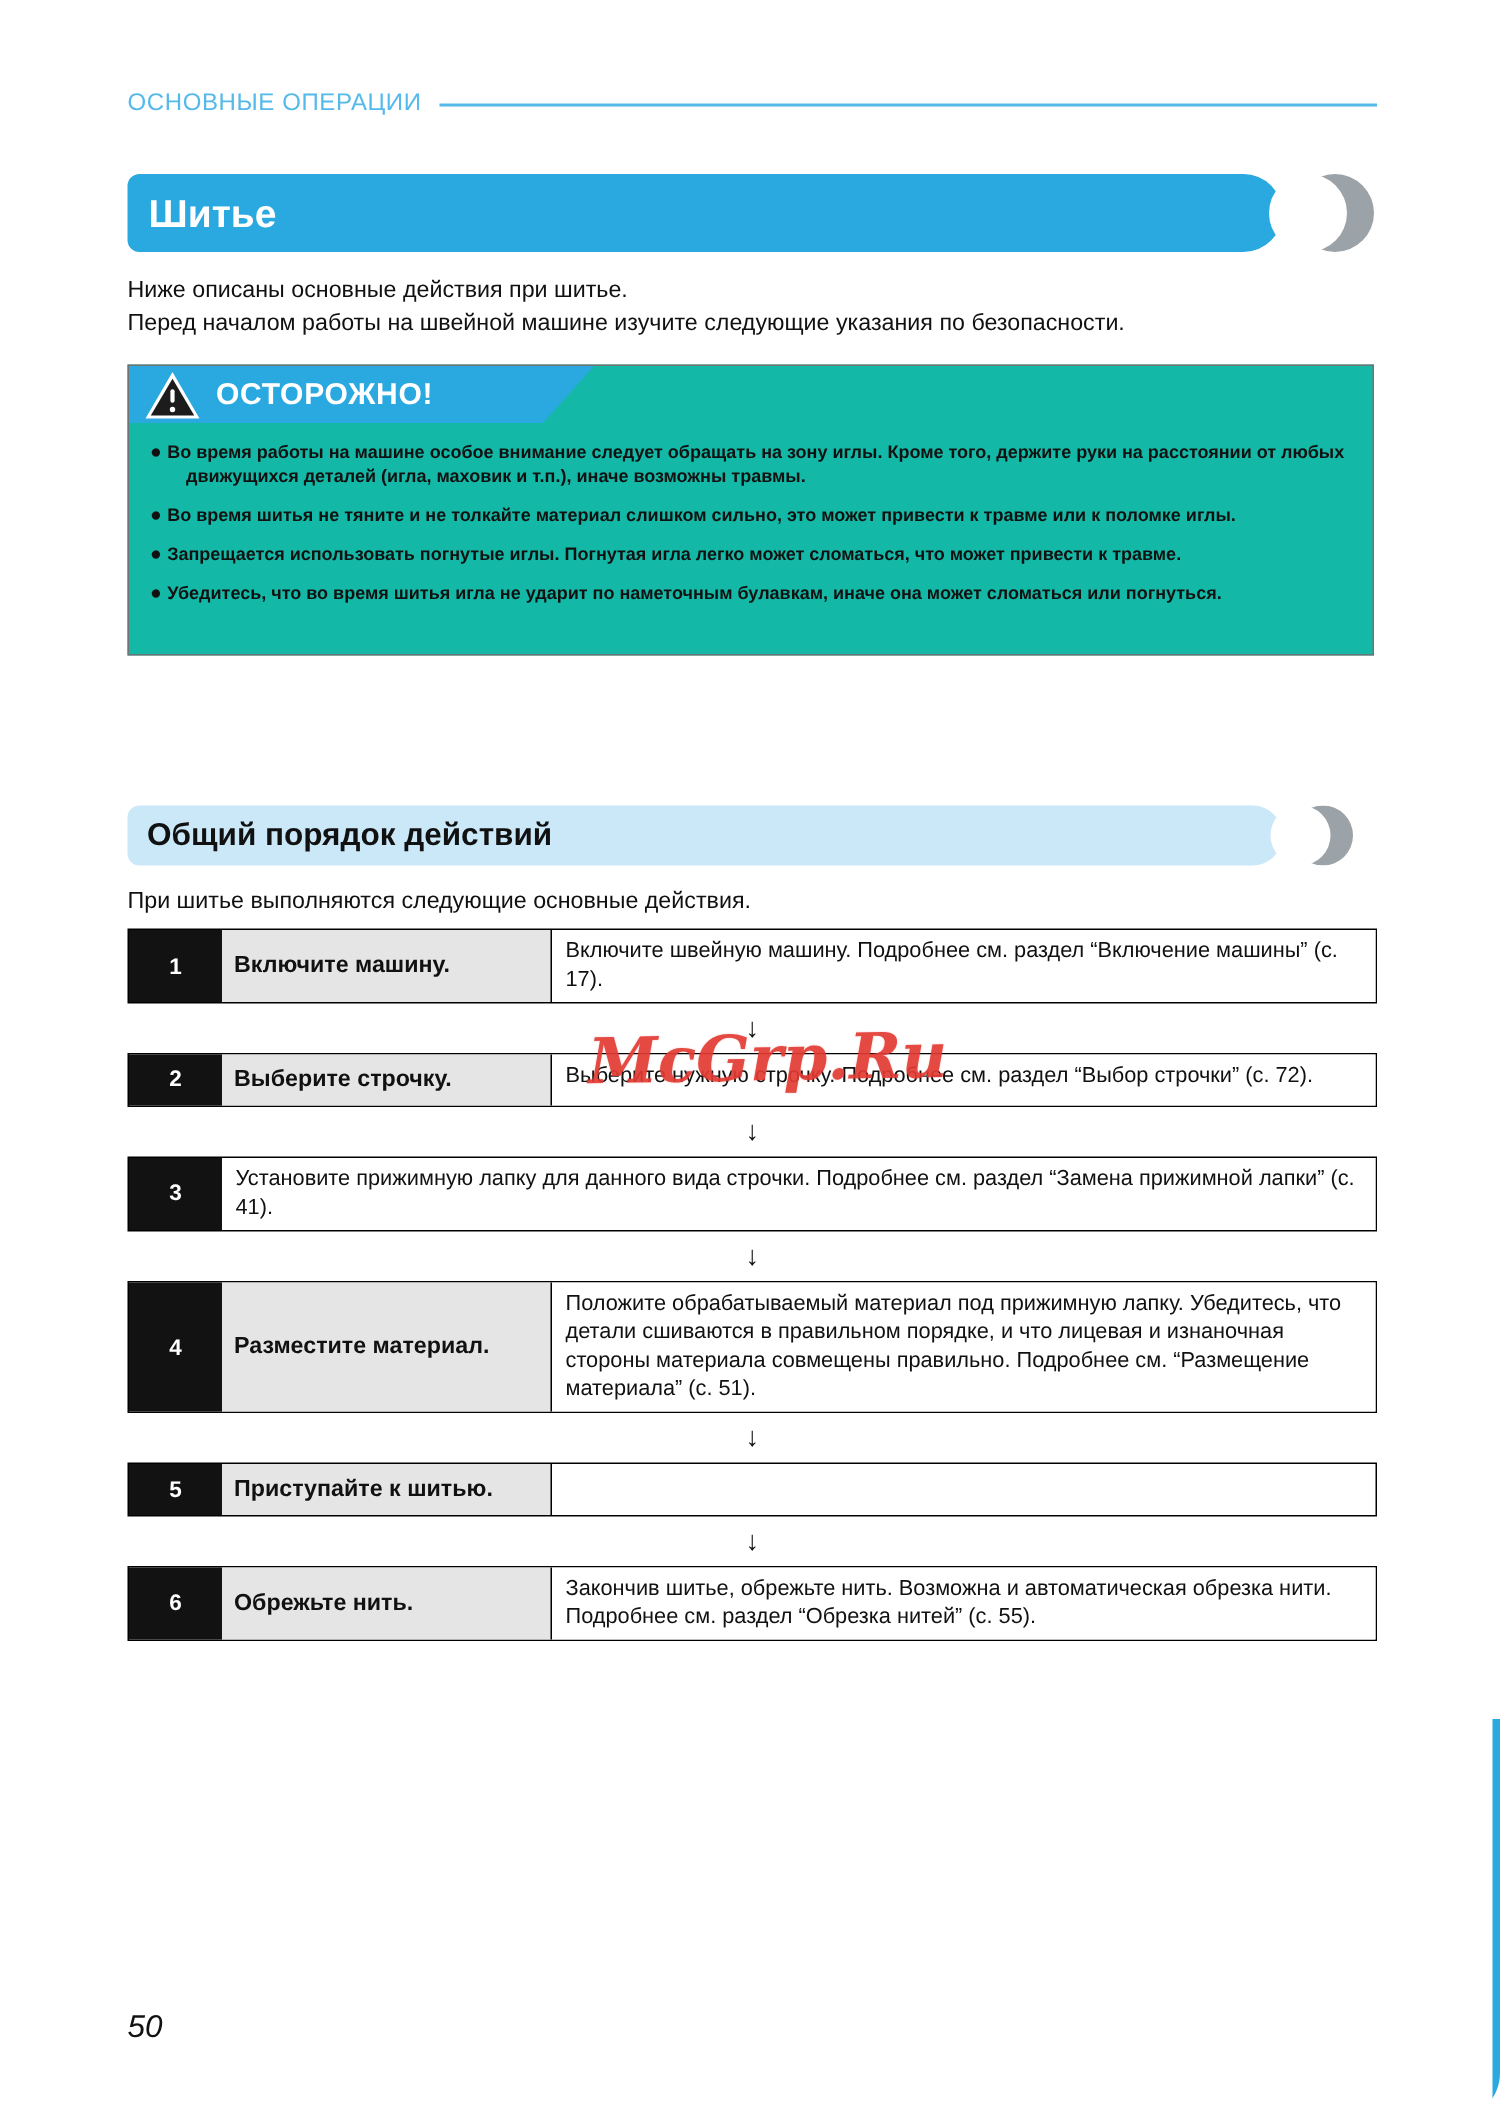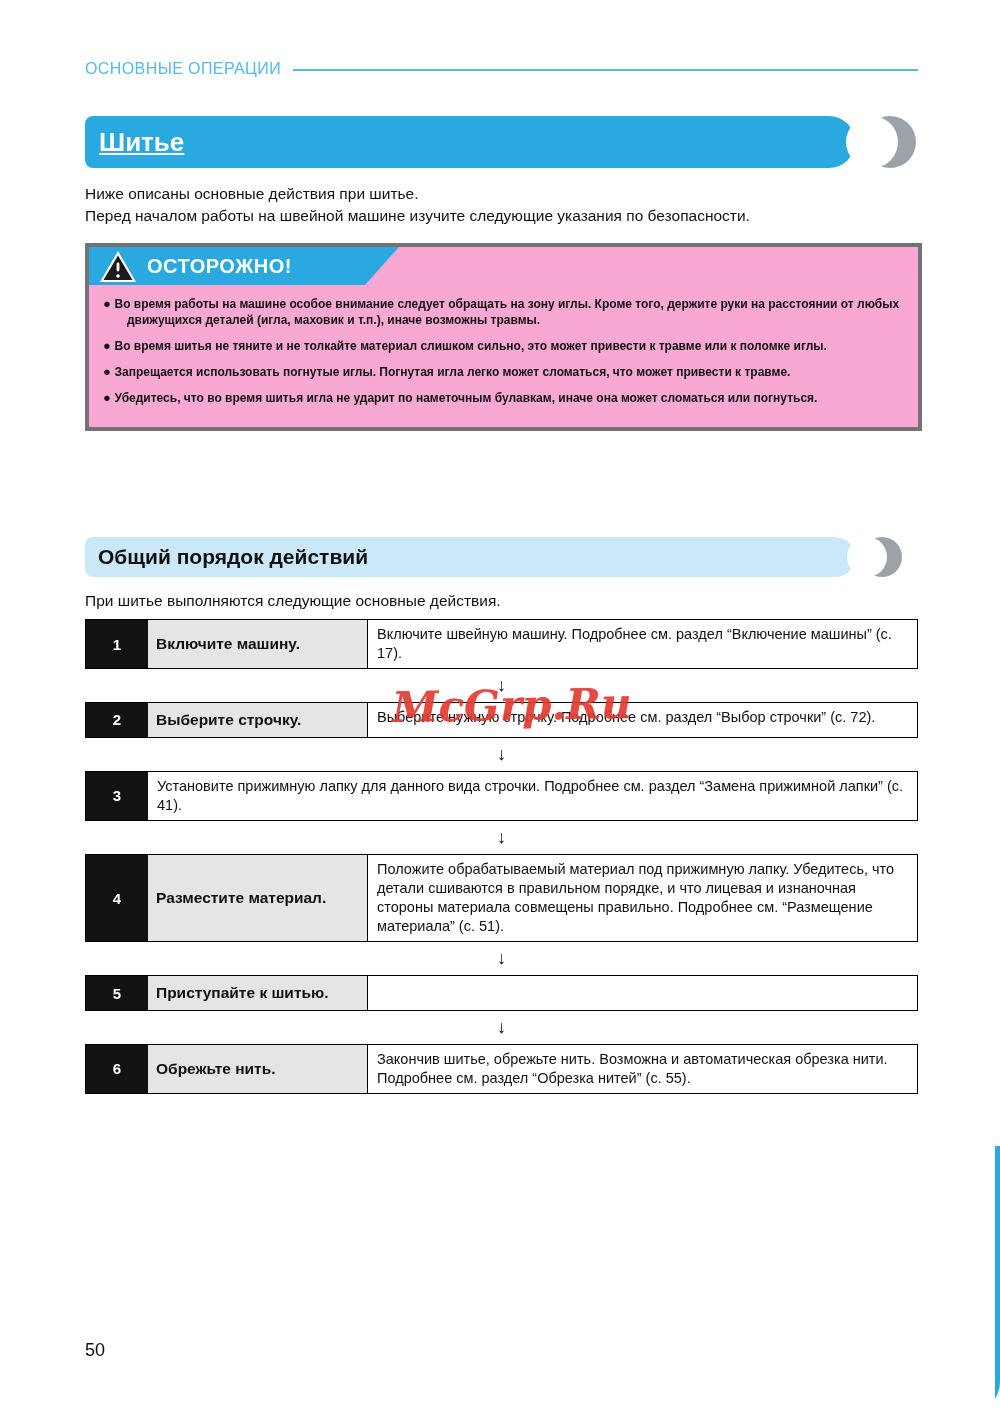--- a/index.html
+++ b/index.html
@@ -10,32 +10,32 @@
 
   
   .kicker-row { position:absolute; top:60px; left:85px; width:833px; display:flex; align-items:center; gap:12px; }
   .kicker { color:#55b9e9; font-size:16px; letter-spacing:.4px; white-space:nowrap; }
   .kicker-line { flex:1; height:2px; background:#55b9e9; margin-top:2px; }
 
   
   .title-banner {
     position:absolute; top:116px; left:85px; width:770px; height:52px;
     background:#2aa9e0; border-radius:8px 26px 26px 8px;
-    color:#fff; font-size:26px; font-weight:bold; line-height:52px; padding-left:14px; box-sizing:border-box;text-decoration:underline;
+    color:#fff; font-size:26px; font-weight:bold; line-height:52px; padding-left:14px; box-sizing:border-box;
   }
   .deco { position:absolute; }
   .deco-title { top:116px; left:846px; }
   .deco-section { top:537px; left:846px; }
 
   .intro { position:absolute; top:183px; left:85px; width:833px; font-size:15.5px; line-height:1.45; }
 
   
   .warning-box {
     position:absolute; top:243px; left:85px; width:829px; box-sizing:content-box;
-    border:4px solid #737373; background:#f9a8d4; padding-bottom:12px;
+    border:1px solid #737373; background:#14b8a6; padding-bottom:24px;
   }
   .warning-banner {
     width:310px; height:38px; background:#2aa9e0;
     clip-path: polygon(0 0, 100% 0, calc(100% - 34px) 100%, 0 100%);
     display:flex; align-items:center; gap:10px; padding-left:10px; box-sizing:border-box;
   }
   .warning-banner-title { color:#fff; font-weight:bold; font-size:20px; letter-spacing:.5px; }
   .warning-bullets { list-style:none; margin:10px 14px 0 14px; padding:0; }
   .warning-bullets li {
     font-weight:bold; font-size:12px; line-height:1.33; margin-bottom:8px;
@@ -67,21 +67,21 @@
   .step-arrow { text-align:center; font-size:18px; padding:6px 0; }
 
   
   .watermark {
     position:absolute; top:681px; left:392px; z-index:5;
     font-family:"DejaVu Serif", serif; font-style:italic; font-weight:bold;
     font-size:42px; color:#e23b33; transform:rotate(-1deg); opacity:.92;
     text-shadow:0 0 1px rgba(226,59,51,.5);
   }
 
-  .page-number { position:absolute; top:1340px; left:85px; font-size:18px; }
+  .page-number { position:absolute; top:1340px; left:85px; font-size:21px;font-style:italic; }
   .edge-tab { position:absolute; right:0; top:1146px; width:5px; height:267px; background:#2aa9e0; }
 </style>
 </head>
 <body>
 
 <div class="page">
 
   <div class="kicker-row">
     <span class="kicker">ОСНОВНЫЕ ОПЕРАЦИИ</span>
     <span class="kicker-line"></span>

